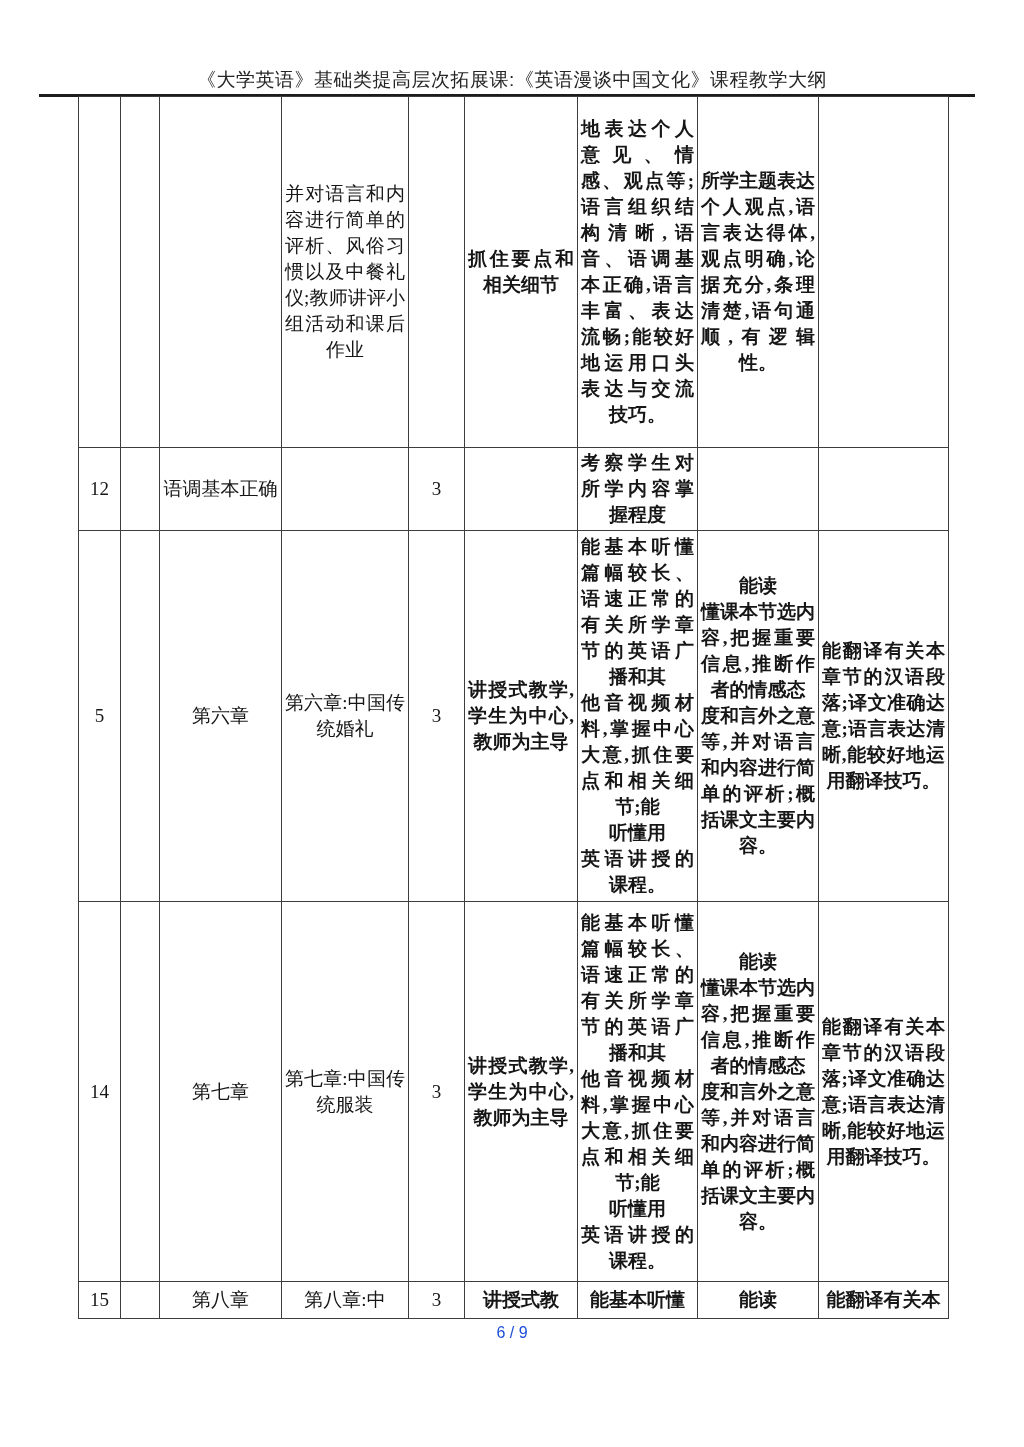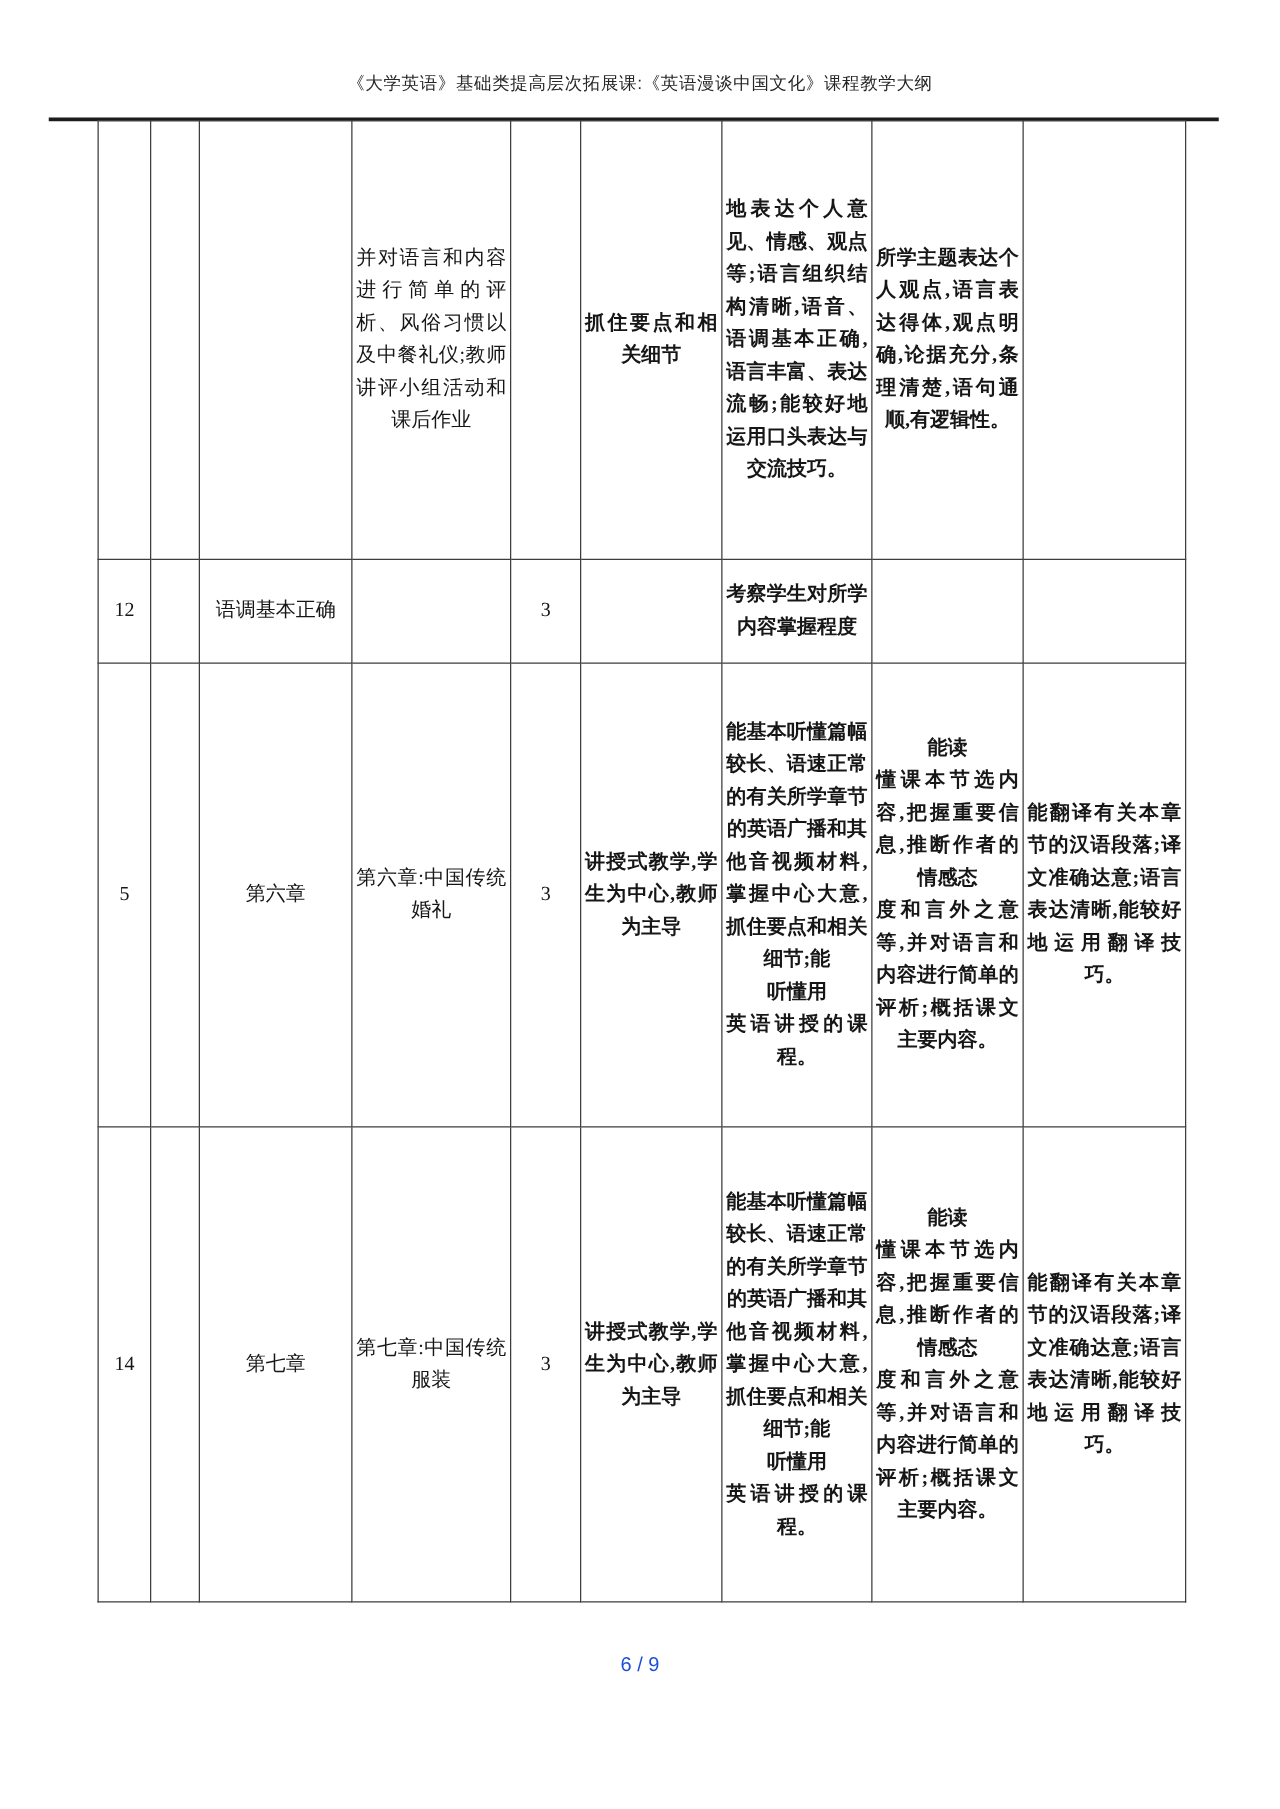--- a/index.html
+++ b/index.html
@@ -6,42 +6,42 @@
   .page{
     position:relative;
     width:1024px;height:1447px;
     background:#ffffff;
     margin:0 auto;
     font-family:"Liberation Serif", serif;
     color:#161616;
     overflow:hidden;
   }
   .header-title{
-    position:absolute;top:56px;left:0;width:100%;
+    position:absolute;top:70px;left:0;width:100%;
     text-align:center;
     font-family:"Liberation Sans", sans-serif;
-    font-size:14px;line-height:20px;
+    font-size:19px;line-height:20px;
     color:#262626;
     letter-spacing:0.5px;
   }
   .header-rule{
     position:absolute;top:94px;left:39px;
     width:936px;height:3px;
     background:#1c1c1c;
   }
   table.grid{
     position:absolute;top:96px;left:78px;
     width:870px;
     border-collapse:collapse;
     table-layout:fixed;
   }
   table.grid td{
     border:1px solid #3d3d3d;
     padding:1px 3px;
-    font-size:16px;
+    font-size:19px;
     line-height:26px;
     vertical-align:middle;
     text-align:justify;
     text-align-last:center;
     white-space:pre-line;
     word-break:break-all;
     overflow:hidden;
     box-sizing:border-box;
   }
   tr.r0{height:351px}
@@ -126,18 +126,29 @@
         <td class="b">讲授式教学,学生为中心,教师为主导</td>
         <td class="top b">能基本听懂篇幅较长、语速正常的有关所学章节的英语广播和其
 他音视频材料,掌握中心大意,抓住要点和相关细节;能
 听懂用
 英语讲授的课程。</td>
         <td class="top b">能读
 懂课本节选内容,把握重要信息,推断作者的情感态
 度和言外之意等,并对语言和内容进行简单的评析;概括课文主要内容。</td>
         <td class="b">能翻译有关本章节的汉语段落;译文准确达意;语言表达清晰,能较好地运用翻译技巧。</td>
       </tr>
+      <tr class="r4">
+        <td class="top">15</td>
+        <td class="top"></td>
+        <td class="top">第八章</td>
+        <td class="top">第八章:中</td>
+        <td class="top">3</td>
+        <td class="top b">讲授式教</td>
+        <td class="top b">能基本听懂</td>
+        <td class="top b">能读</td>
+        <td class="top b">能翻译有关本</td>
+      </tr>
     </tbody>
   </table>
 
   <div class="footer">6 / 9</div>
 
 </div>
 
 </body></html>

